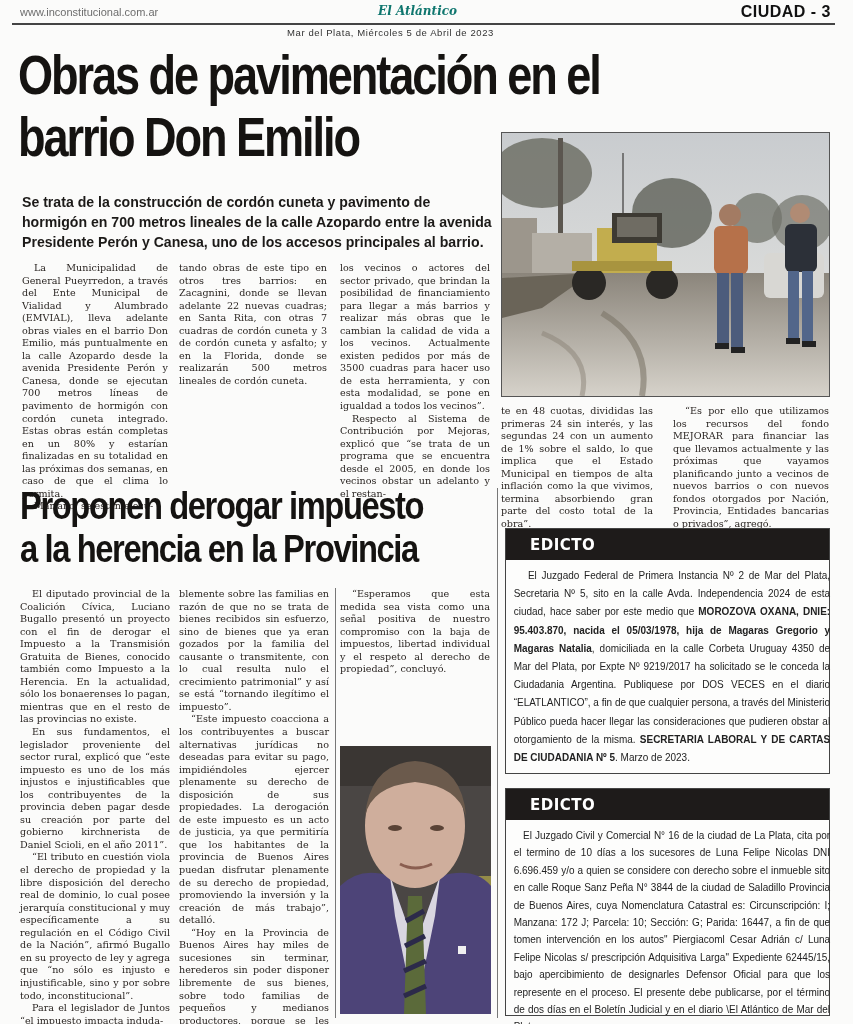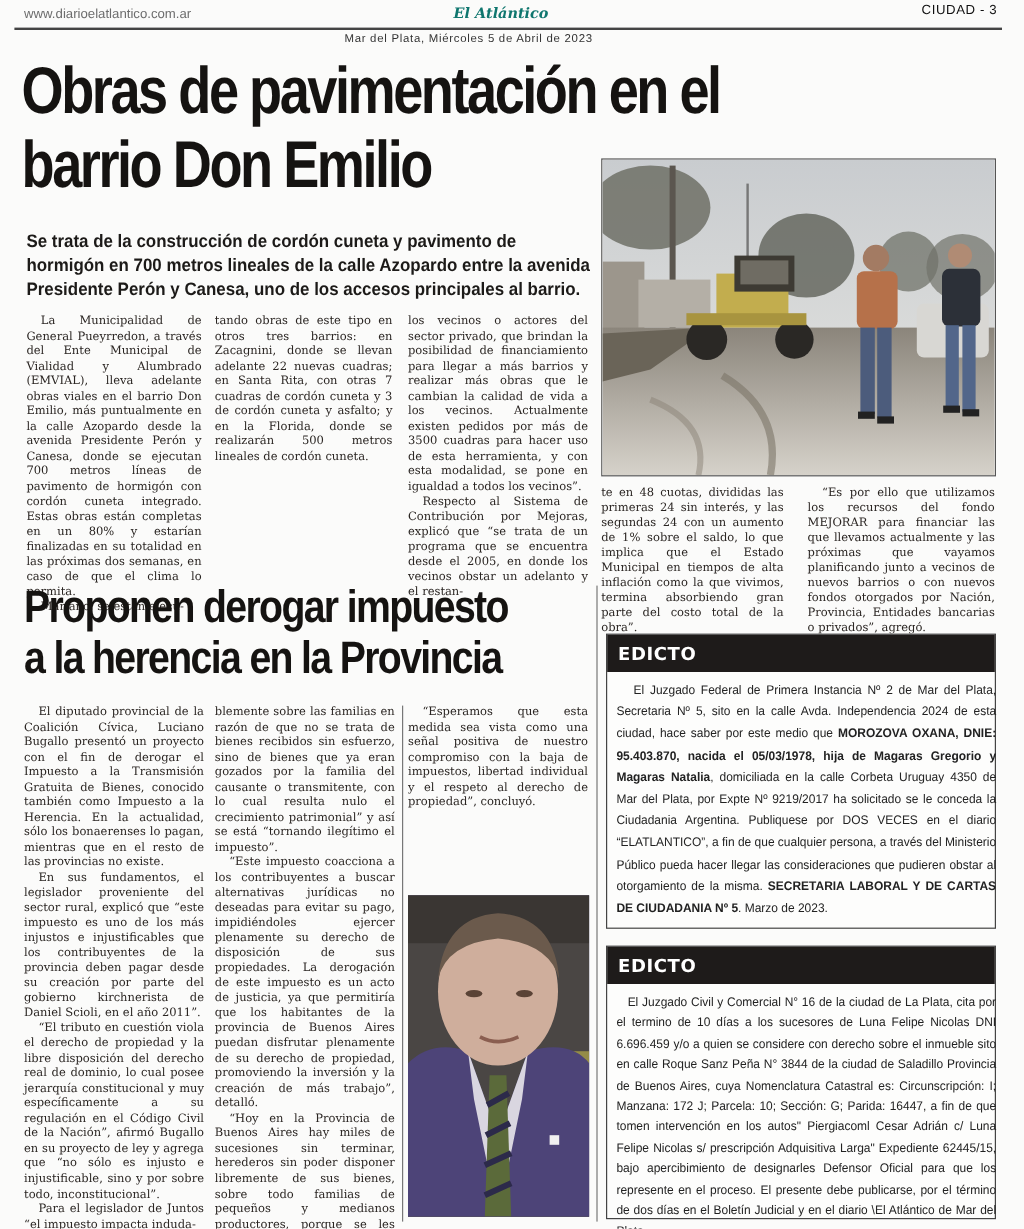--- a/index.html
+++ b/index.html
@@ -1,41 +1,41 @@
 <!DOCTYPE html>
 <html><head>
 <meta charset="utf-8">
 <style>
   html, body { margin:0; padding:0; }
   body { width:853px; height:1024px; background:#fbfbfa; position:relative; overflow:hidden; color:#1f1c1a; font-family:"DejaVu Serif", serif; }
   .abs { position:absolute; }
   .hdr-url { left:20px; top:6px; font-family:"Liberation Sans", sans-serif; font-size:11px; color:#6d6d6d; }
   .hdr-logo { left:378px; top:4px; font-family:"DejaVu Serif", serif; font-style:italic; font-weight:bold; font-size:12px; color:#0f766e; }
-  .hdr-section { right:22px; top:3px; font-family:"Liberation Sans", sans-serif; font-weight:normal; font-size:11px; color:#111; letter-spacing:0.5px; }
+  .hdr-section { right:22px; top:3px; font-family:"Liberation Sans", sans-serif; font-weight:bold; font-size:16px; color:#111; letter-spacing:0.5px; }
   .hdr-rule { left:12px; right:18px; top:23px; height:1.5px; background:#444; }
   .hdr-date { left:0; width:781px; top:27px; text-align:center; font-family:"Liberation Sans", sans-serif; font-size:9.5px; letter-spacing:0.6px; color:#333; }
   .headline1 { left:18px; top:44px; width:760px; font-family:"Liberation Sans", sans-serif; font-weight:bold; font-size:55px; line-height:62px; letter-spacing:-2.5px; color:#151311; transform:scaleX(0.82); transform-origin:left top; width:930px; }
   .lead { left:22px; top:192px; width:475px; font-family:"Liberation Sans", sans-serif; font-weight:bold; font-size:15px; line-height:20px; color:#1c1a18; transform:scaleX(0.94); transform-origin:left top; width:505px; }
   .col { font-family:"DejaVu Serif", serif; font-size:9.6px; line-height:12.55px; text-align:justify; color:#2a2522; }
   .col p { margin:0; text-indent:12px; }
   .col p.noind { text-indent:0; }
   .photo1 { left:501px; top:132px; width:327px; height:263px; border:1px solid #555; overflow:hidden; }
   .headline2 { left:20px; top:485px; font-family:"Liberation Sans", sans-serif; font-weight:bold; font-size:38px; line-height:43px; letter-spacing:-1.6px; color:#151311; transform:scaleX(0.86); transform-origin:left top; width:560px; }
   .vrule { width:1px; background:#777; }
   .photo2 { left:340px; top:746px; width:151px; height:268px; overflow:hidden; background:#3b3550; }
   .edicto { border:1px solid #444; background:#fdfdfc; }
-  .edicto-title { background:#1e1b1a; color:#fff; font-family:"DejaVu Sans", sans-serif; font-weight:bold; font-size:15px; padding:7px 9px 6px 9px; letter-spacing:0.5px; }
+  .edicto-title { background:#1e1b1a; color:#fff; font-family:"DejaVu Sans", sans-serif; font-weight:bold; font-size:15px; padding:7px 9px 6px 24px; letter-spacing:0.5px; }
   .edicto-body { font-family:"Liberation Sans", sans-serif; font-size:10.4px; line-height:18.2px; text-align:justify; padding:7px 8px 6px 8px; color:#222; transform:scaleX(0.96); transform-origin:left top; width:107%; box-sizing:border-box; }
   .edicto-body2 { line-height:17.4px; }
   .edicto-body b { font-weight:bold; }
 </style>
 </head>
 <body>
 
-<div class="abs hdr-url">www.diarioelatlantico.com.ar</div>
+<div class="abs hdr-url">www.inconstitucional.com.ar</div>
 <div class="abs hdr-logo">El Atlántico</div>
 <div class="abs hdr-section">CIUDAD - 3</div>
 <div class="abs hdr-rule"></div>
 <div class="abs hdr-date">Mar del Plata, Miércoles 5 de Abril de 2023</div>
 
 <div class="abs headline1">
   <div>Obras de pavimentación en el</div>
   <div>barrio Don Emilio</div>
 </div>
 <div class="abs lead">Se trata de la construcción de cordón cuneta y pavimento de hormigón en 700 metros lineales de la calle Azopardo entre la avenida Presidente Perón y Canesa, uno de los accesos principales al barrio.</div>

